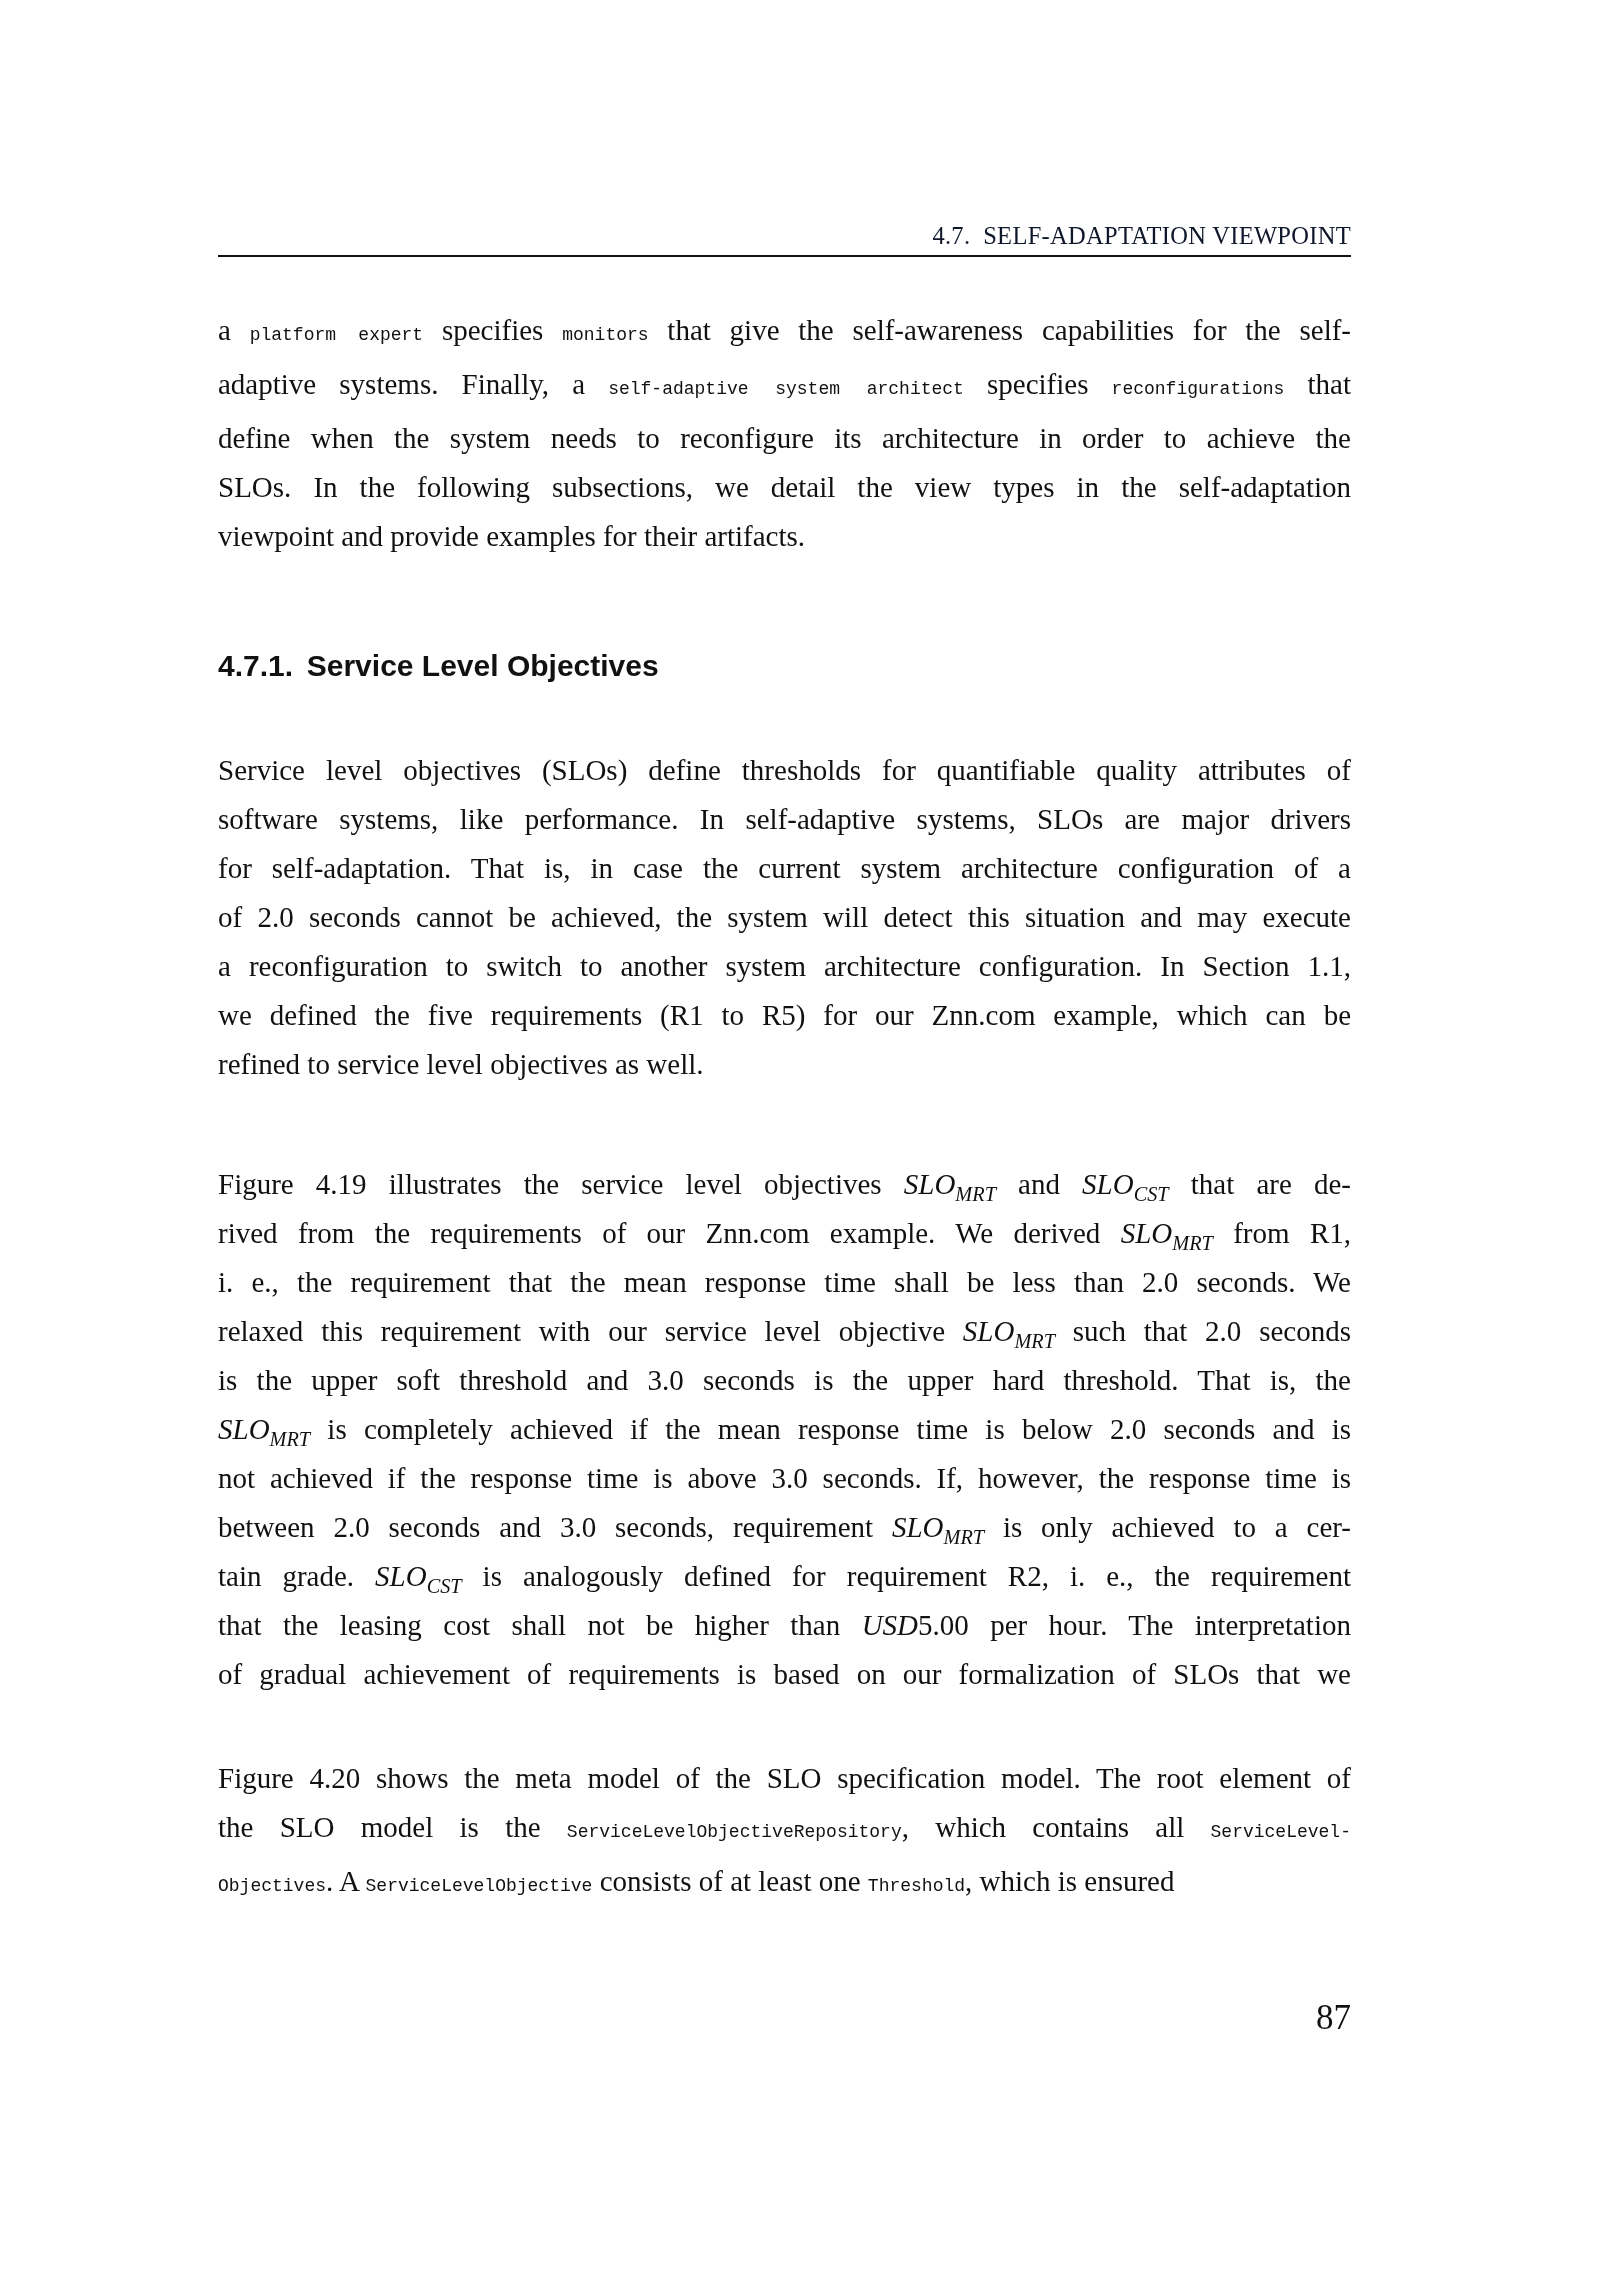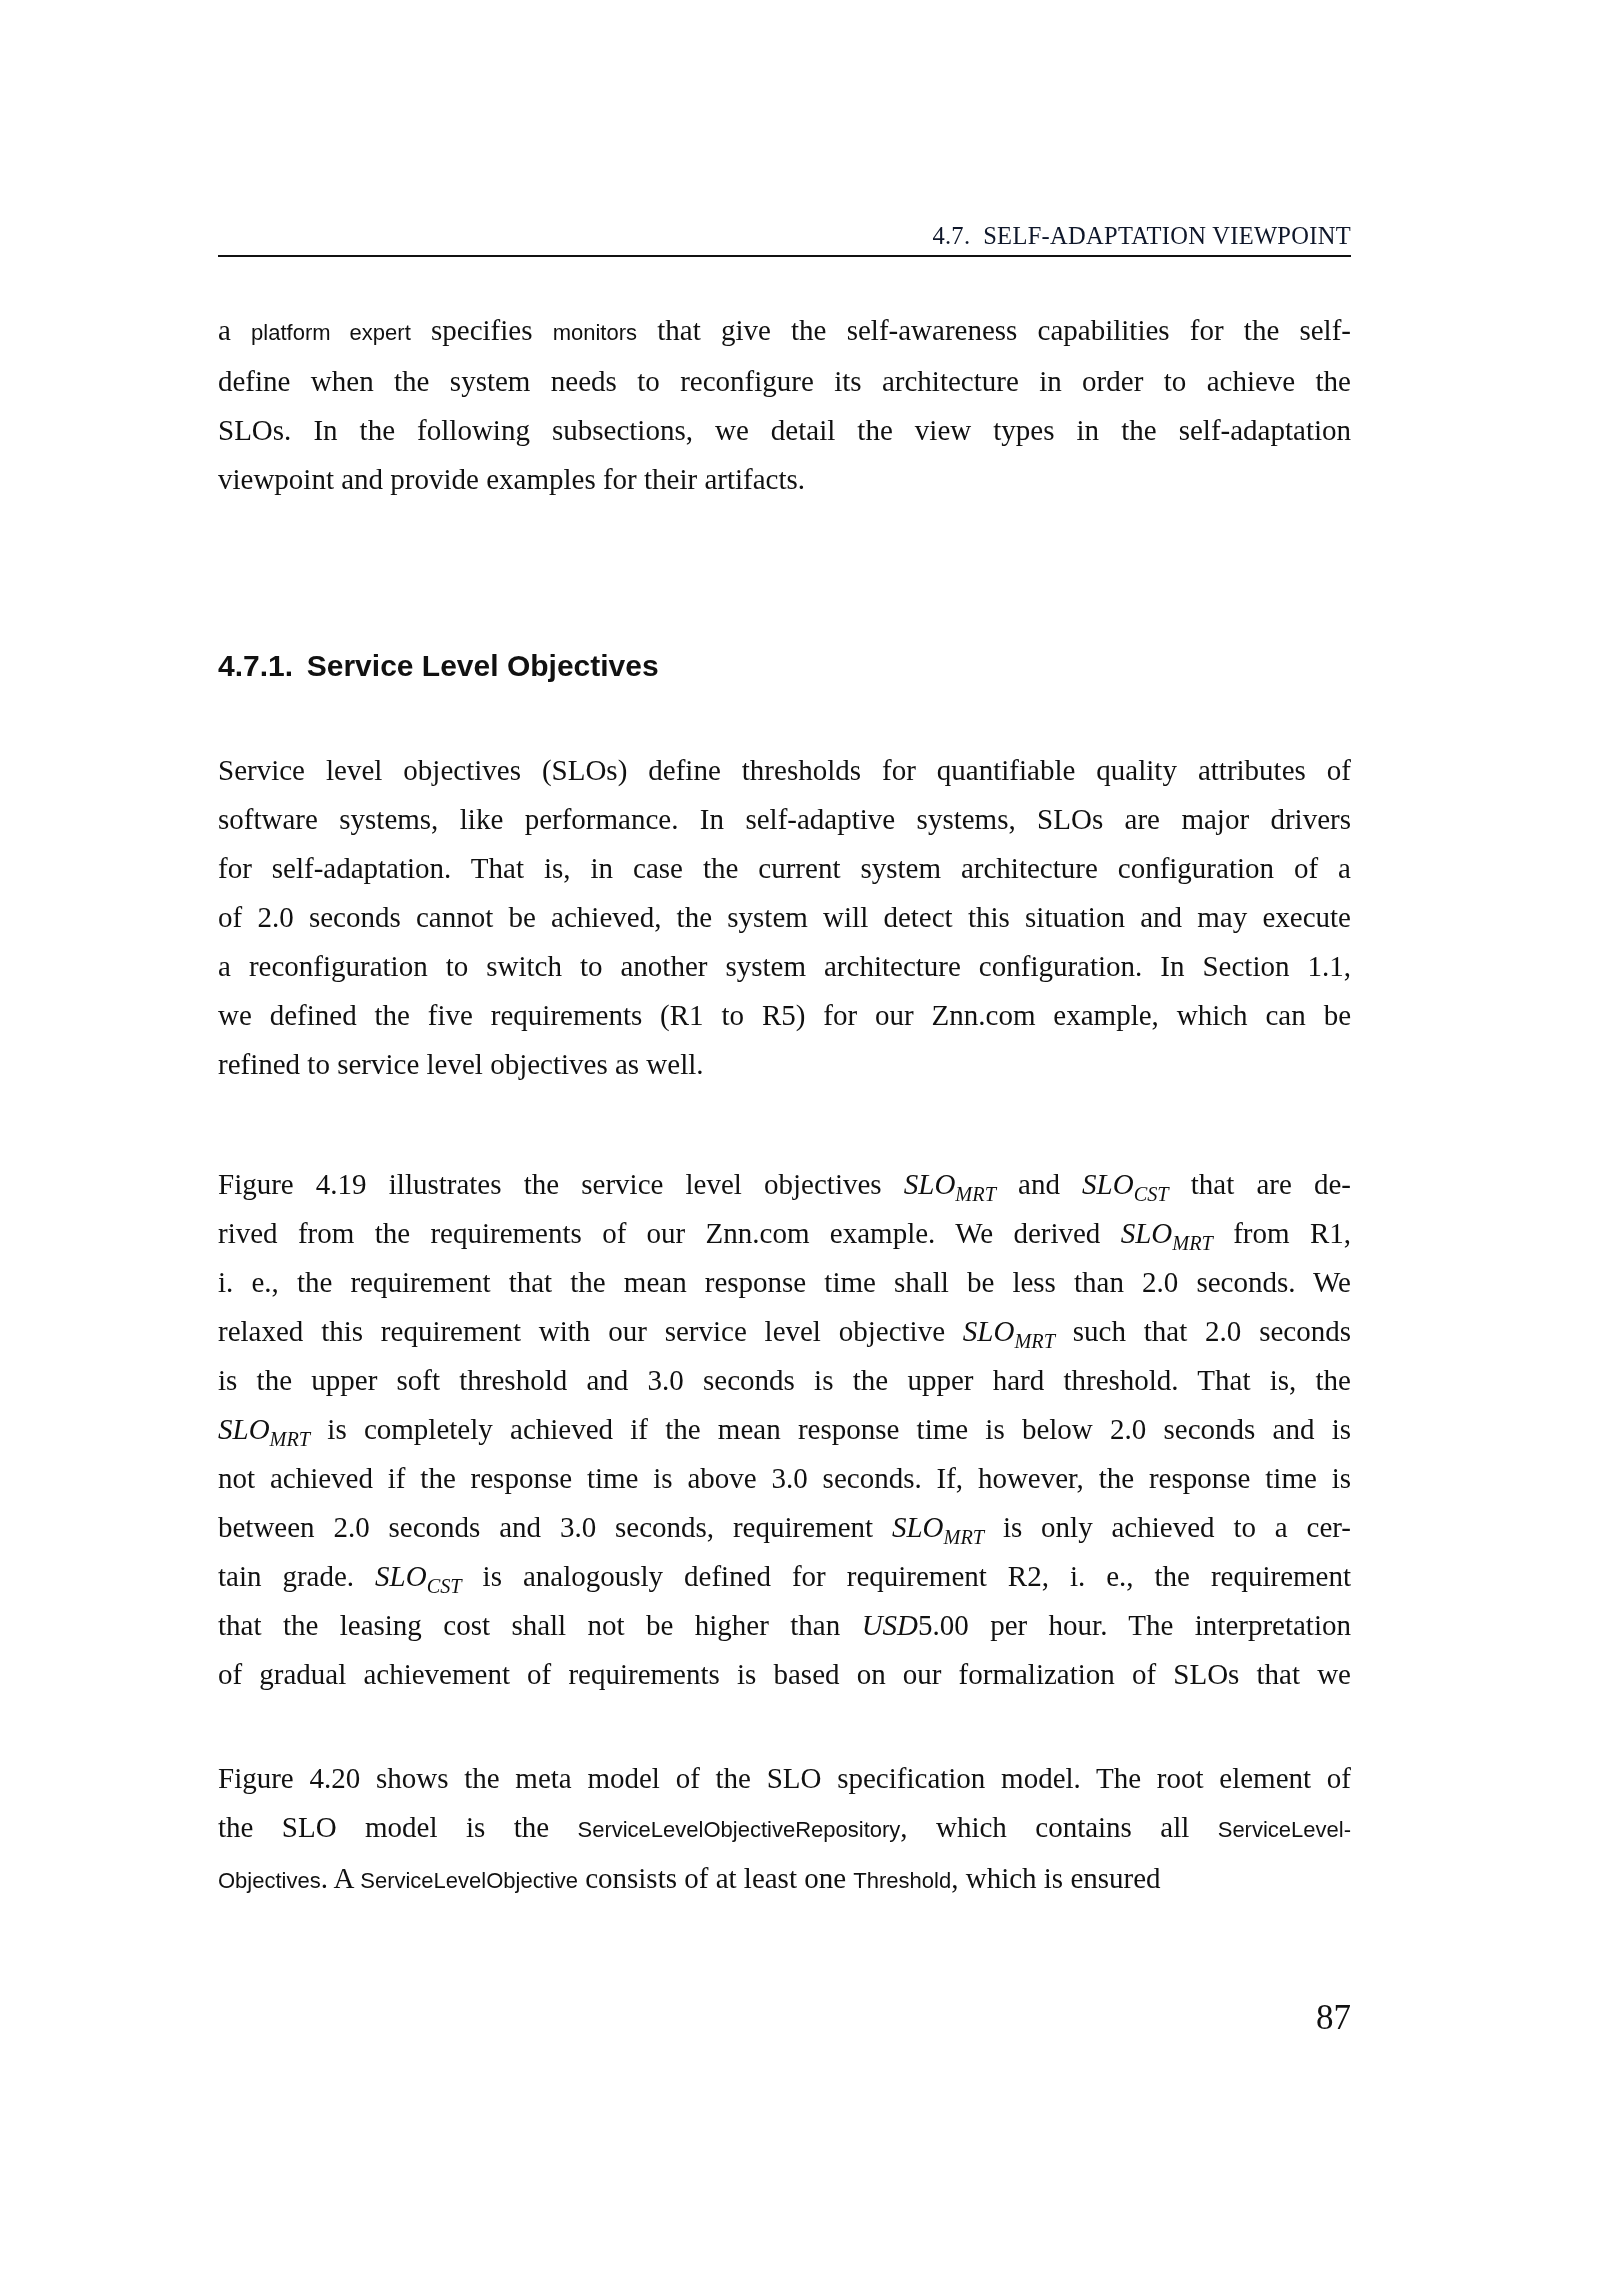--- a/index.html
+++ b/index.html
@@ -10,21 +10,21 @@
     text-align: right; font-family: "Liberation Serif", "DejaVu Serif", serif;
     font-size: 24.5px; letter-spacing: 0.3px; color: #0f172a;
   }
   .head-rule { position: absolute; left: 218px; width: 1133px; top: 255px; height: 0; border-top: 2px solid #111; }
   .body-text {
     position: absolute; left: 218px; width: 1133px;
     font-family: "Liberation Serif", "DejaVu Serif", serif;
     font-size: 29px; line-height: 49px; color: #111;
     text-align: justify; hyphens: manual;
   }
-  .sf { font-family: Liberation Sans, sans-serif; font-size: 22px; }
+  .sf { font-family: Liberation Mono, monospace; font-size: 18px; }
   .math { font-style: italic; }
   .math sub { font-size: 0.7em; vertical-align: -0.35em; line-height: 0; }
   .section-heading {
     position: absolute; left: 218px; top: 649px;
     font-family: "Liberation Sans", "DejaVu Sans", sans-serif;
     font-weight: bold; font-size: 30px; color: #111;
   }
   .section-heading .num { margin-right: 13.7px; }
   .page-number {
     position: absolute; left: 1206px; width: 145px; top: 1998px; text-align: right;
@@ -38,20 +38,21 @@
 
 <div class="page">
 
   <div class="running-head">
     <span>4.7.</span>&nbsp;&nbsp;<span>SELF-ADAPTATION VIEWPOINT</span>
   </div>
   <div class="head-rule"></div>
 
   <div class="body-text" id="intro" style="top:306px;">
       <span class="ln"><span>a </span><span class="sf">platform expert</span><span> specifies </span><span class="sf">monitors</span><span> that give the self-awareness capabilities for the self-</span></span>
+      <span class="ln"><span>adaptive systems. Finally, a </span><span class="sf">self-adaptive system architect</span><span> specifies </span><span class="sf">reconfigurations</span><span> that</span></span>
       <span class="ln"><span>define when the system needs to reconfigure its architecture in order to achieve the</span></span>
       <span class="ln"><span>SLOs.  In the following subsections, we detail the view types in the self-adaptation</span></span>
       <span class="ln last"><span>viewpoint and provide examples for their artifacts.</span></span>
     </div>
 
   <div class="section-heading">
     <span class="num">4.7.1.</span><span>Service Level Objectives</span>
   </div>
 
   <div class="body-text" style="top:746px;">

